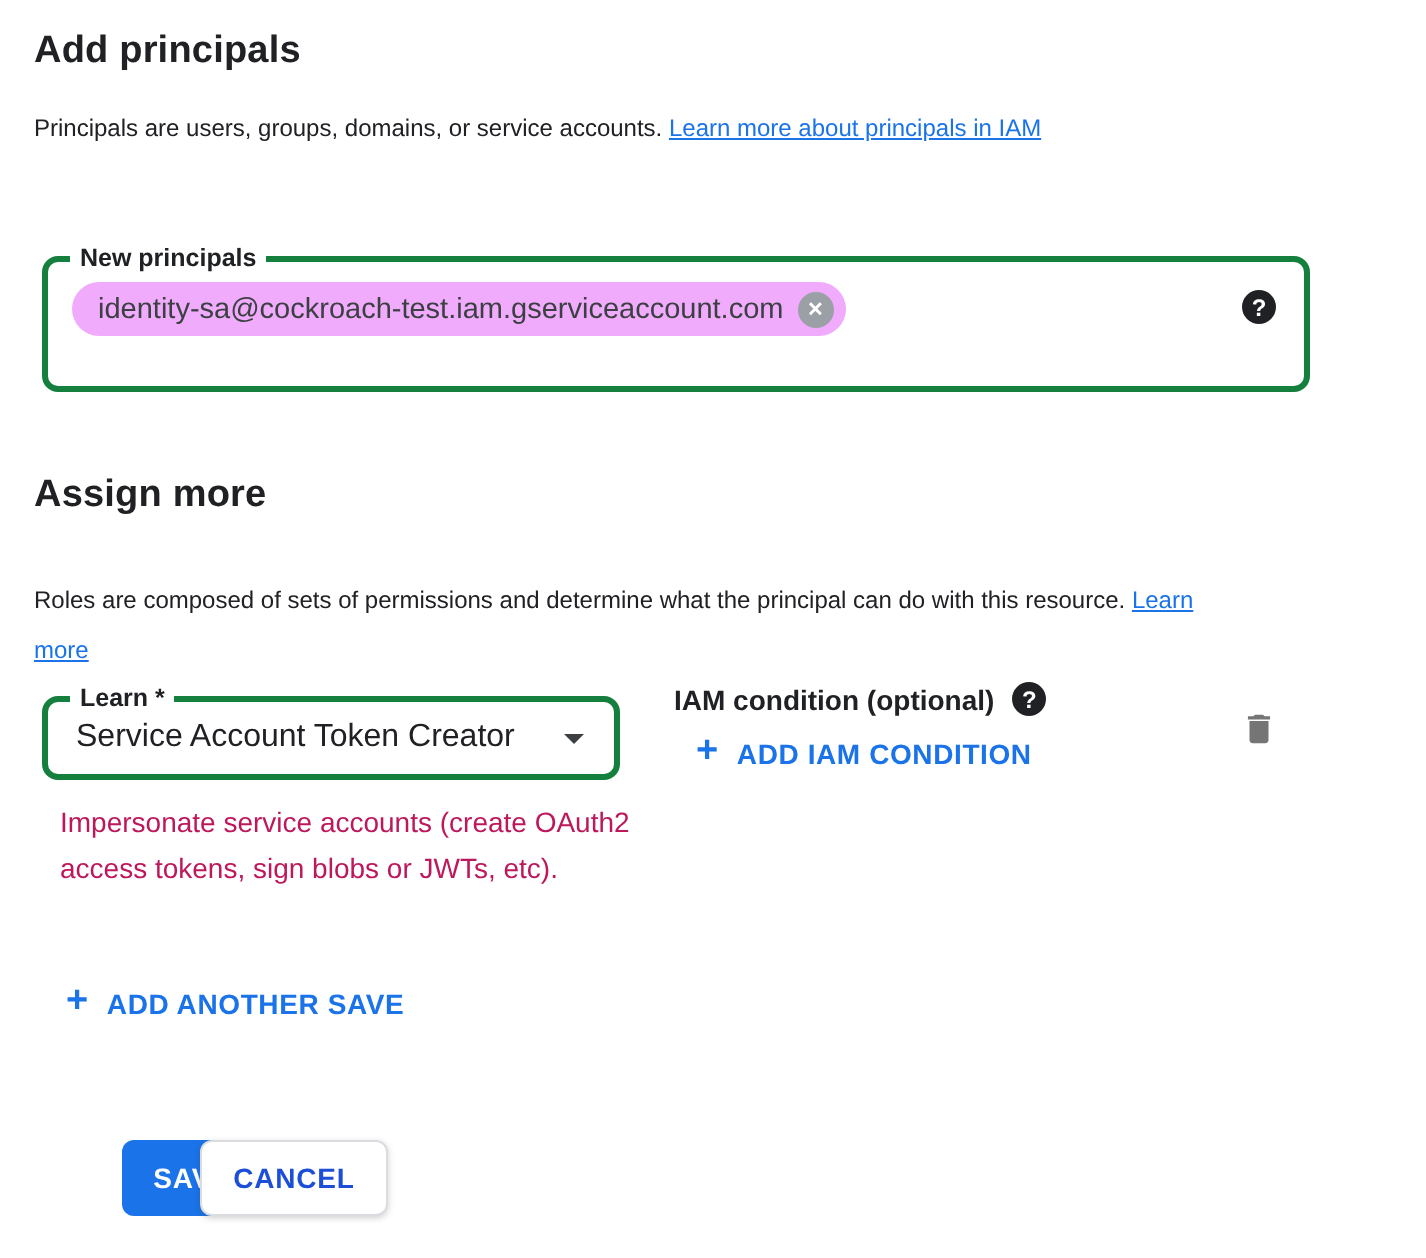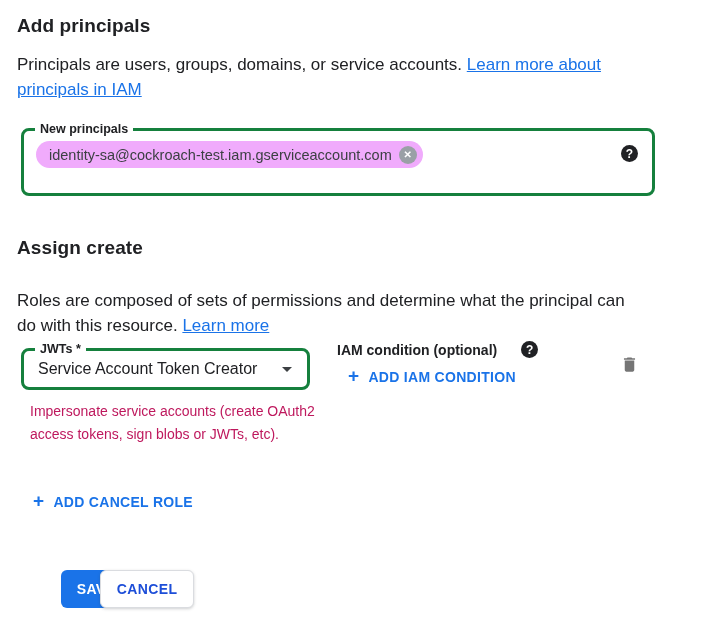--- a/index.html
+++ b/index.html
@@ -4,21 +4,21 @@
 <style>
   * { margin:0; padding:0; box-sizing:border-box; }
   html,body { background:#fff; }
   body { font-family:"Liberation Sans", sans-serif; color:#202124; }
   .page { position:relative; width:713px; height:629px; background:#fff; overflow:hidden; }
 
   .heading { position:absolute; left:17px; font-size:19px; font-weight:700; color:#202124; letter-spacing:0.1px; }
   #page-title { top:15px; }
   #assign-roles-title { top:237px; }
 
-  .desc { position:absolute; left:17px; font-size:17px; line-height:25px; color:#202124; }
+  .desc { position:absolute; left:17px; font-size:12px; line-height:25px; color:#202124; }
   #principals-desc { top:52px; width:650px; }
   #roles-desc { top:288px; width:608px; }
   .link { color:#1a73e8; text-decoration:underline; cursor:pointer; }
 
   .outlined-field { position:absolute; border:3px solid #15803d; border-radius:8px; background:#fff; }
   .field-label { position:absolute; top:-9px; left:11px; background:#fff; padding:0 5px; font-size:12.5px; font-weight:700; color:#202124; white-space:nowrap; }
 
   #new-principals-field { left:21px; top:128px; width:634px; height:68px; }
   .chip { position:absolute; left:12px; top:10px; height:27px; background:#f0abfc; border-radius:14px; display:flex; align-items:center; padding:0 6px 0 13px; gap:7px; }
   .chip-text { font-size:14.5px; color:#3c4043; white-space:nowrap; }
@@ -27,21 +27,21 @@
   .help-icon { width:17px; height:17px; border-radius:50%; background:#202124; color:#fff; font-size:12px; font-weight:700; display:flex; align-items:center; justify-content:center; cursor:pointer; flex:0 0 auto; }
   #principals-help-icon { position:absolute; right:14px; top:14px; }
 
   #role-select { left:21px; top:348px; width:289px; height:42px; cursor:pointer; }
   .select-value { position:absolute; left:14px; top:50%; transform:translateY(-50%); font-size:16px; color:#202124; white-space:nowrap; }
   .dropdown-arrow { position:absolute; right:15px; top:50%; margin-top:-2px; width:0; height:0; border-left:5px solid transparent; border-right:5px solid transparent; border-top:5px solid #3c4043; }
 
   #role-helper { position:absolute; left:30px; top:400px; width:288px; font-size:14px; line-height:23px; color:#be185d; }
 
   #iam-condition-col { position:absolute; left:337px; top:341px; }
-  .iam-label-row { display:flex; align-items:center; gap:24px; }
+  .iam-label-row { display:flex; align-items:center; gap:9px; }
   .iam-label { font-size:14px; font-weight:700; color:#202124; }
 
   .text-btn { display:inline-flex; align-items:center; gap:9px; background:none; border:none; color:#1a73e8; font-family:inherit; font-size:14px; font-weight:700; letter-spacing:0.3px; cursor:pointer; white-space:nowrap; }
   .plus-icon { font-size:19px; font-weight:700; line-height:1; margin-top:-2px; }
   #add-iam-condition-btn { margin-top:10px; margin-left:11px; }
   #add-another-role-btn { position:absolute; left:33px; top:493px; }
 
   #delete-role-btn { position:absolute; left:615px; top:349px; background:none; border:none; cursor:pointer; padding:5px; line-height:0; }
 
   #save-btn { position:absolute; left:17px; top:570px; width:70px; height:38px; background:#1a73e8; color:#fff; border:none; border-radius:6px; font-family:inherit; font-size:14px; font-weight:700; letter-spacing:0.4px; cursor:pointer;margin-left:44px; }
@@ -61,29 +61,29 @@
 
   <div class="outlined-field" id="new-principals-field">
     <span class="field-label">New principals</span>
     <div class="chip">
       <span class="chip-text">identity-sa@cockroach-test.iam.gserviceaccount.com</span>
       <span class="chip-remove">✕</span>
     </div>
     <span class="help-icon" id="principals-help-icon">?</span>
   </div>
 
-  <h2 class="heading" id="assign-roles-title">Assign create</h2>
+  <h2 class="heading" id="assign-roles-title">Assign more</h2>
 
   <p class="desc" id="roles-desc">
     <span>Roles are composed of sets of permissions and determine what the principal can do with this resource.</span>
     <a class="link">Learn more</a>
   </p>
 
   <div class="outlined-field" id="role-select">
-    <span class="field-label">JWTs *</span>
+    <span class="field-label">Learn *</span>
     <span class="select-value">Service Account Token Creator</span>
     <span class="dropdown-arrow"></span>
   </div>
 
   <div id="role-helper">Impersonate service accounts (create OAuth2 access tokens, sign blobs or JWTs, etc).</div>
 
   <div id="iam-condition-col">
     <div class="iam-label-row">
       <span class="iam-label">IAM condition (optional)</span>
       <span class="help-icon">?</span>
@@ -97,19 +97,19 @@
   <button id="delete-role-btn">
     <span>
       <svg width="19" height="21" viewBox="0 0 24 24" fill="#757575" aria-hidden="true">
         <path d="M6 19c0 1.1.9 2 2 2h8c1.1 0 2-.9 2-2V7H6v12zM19 4h-3.5l-1-1h-5l-1 1H5v2h14V4z"></path>
       </svg>
     </span>
   </button>
 
   <button class="text-btn" id="add-another-role-btn">
     <span class="plus-icon">+</span>
-    <span>ADD CANCEL ROLE</span>
+    <span>ADD ANOTHER SAVE</span>
   </button>
 
   <button id="save-btn">SAVE</button>
   <button id="cancel-btn">CANCEL</button>
 
 </div>
 
 </body></html>

